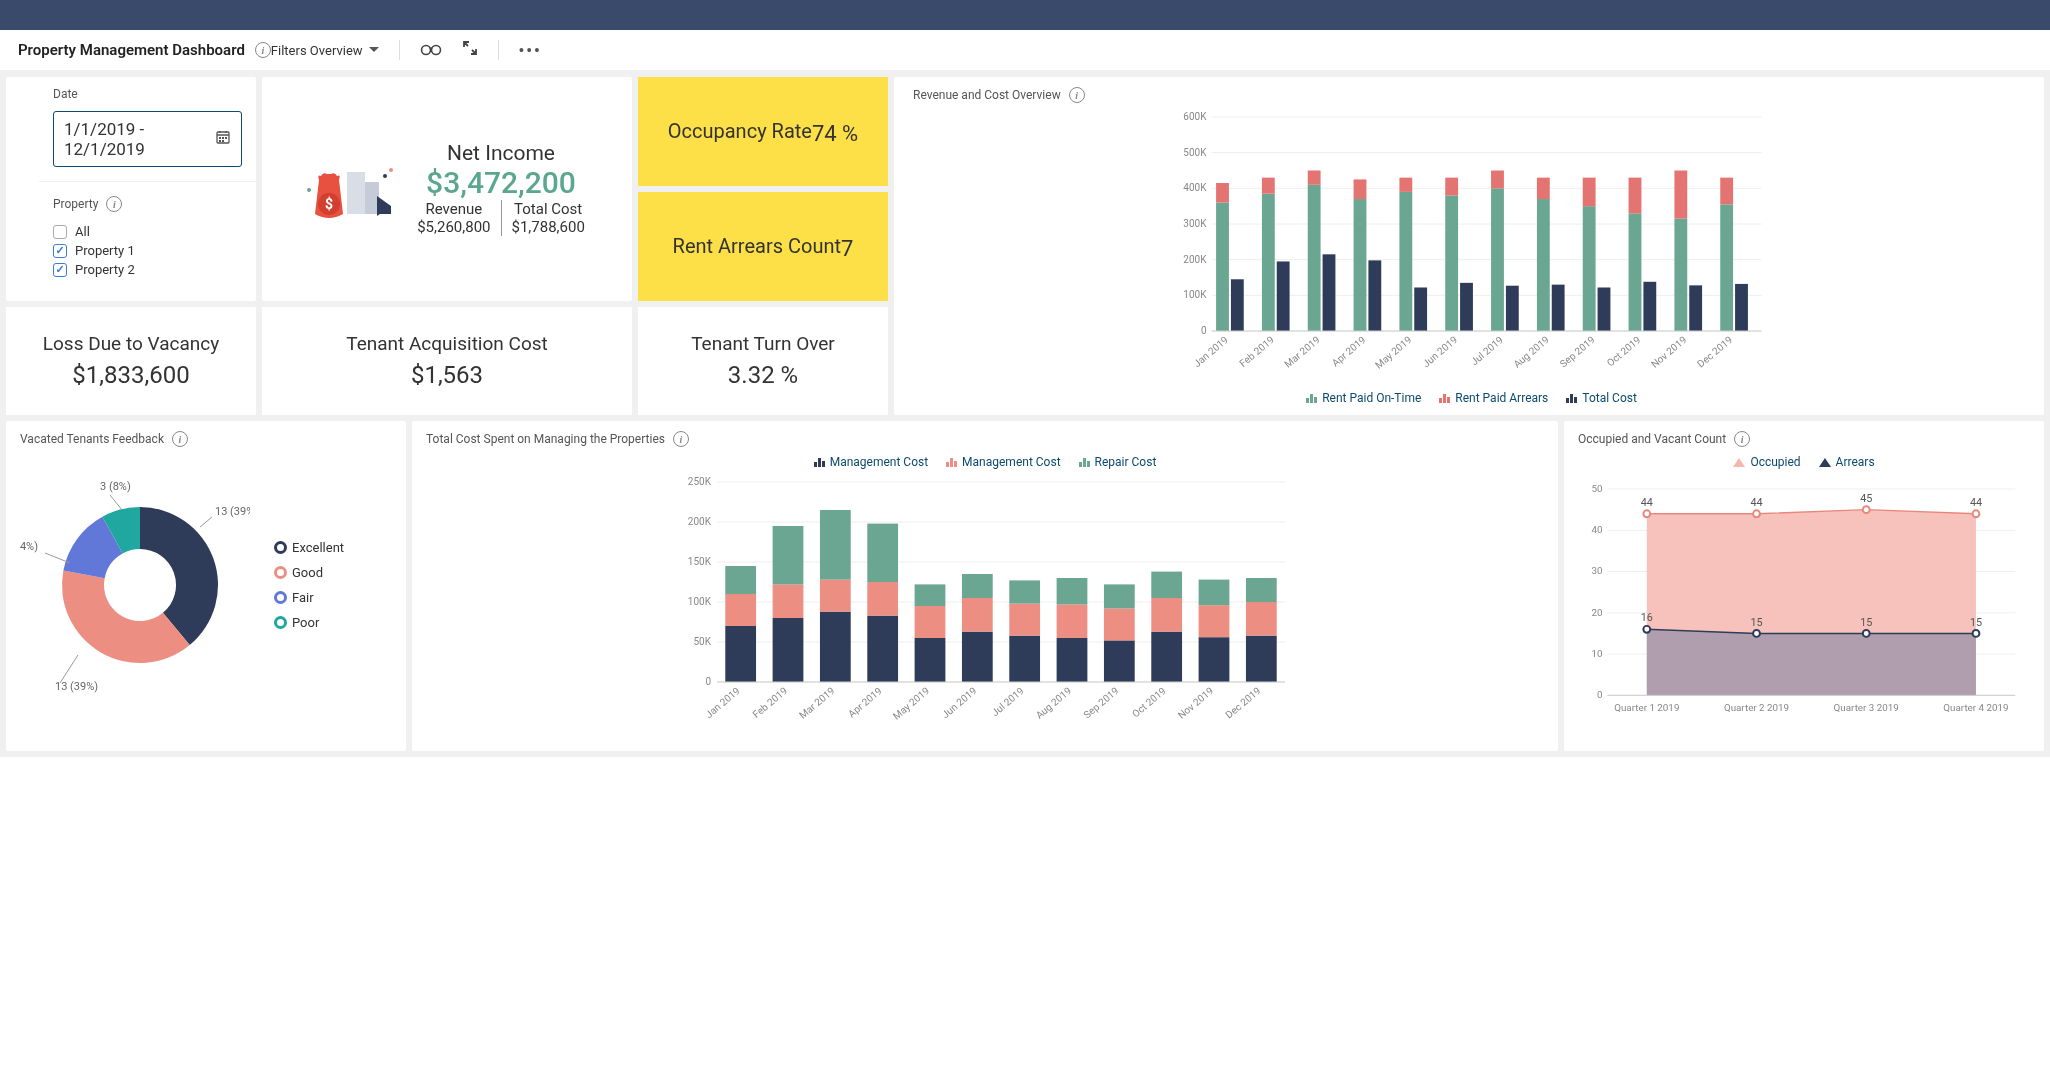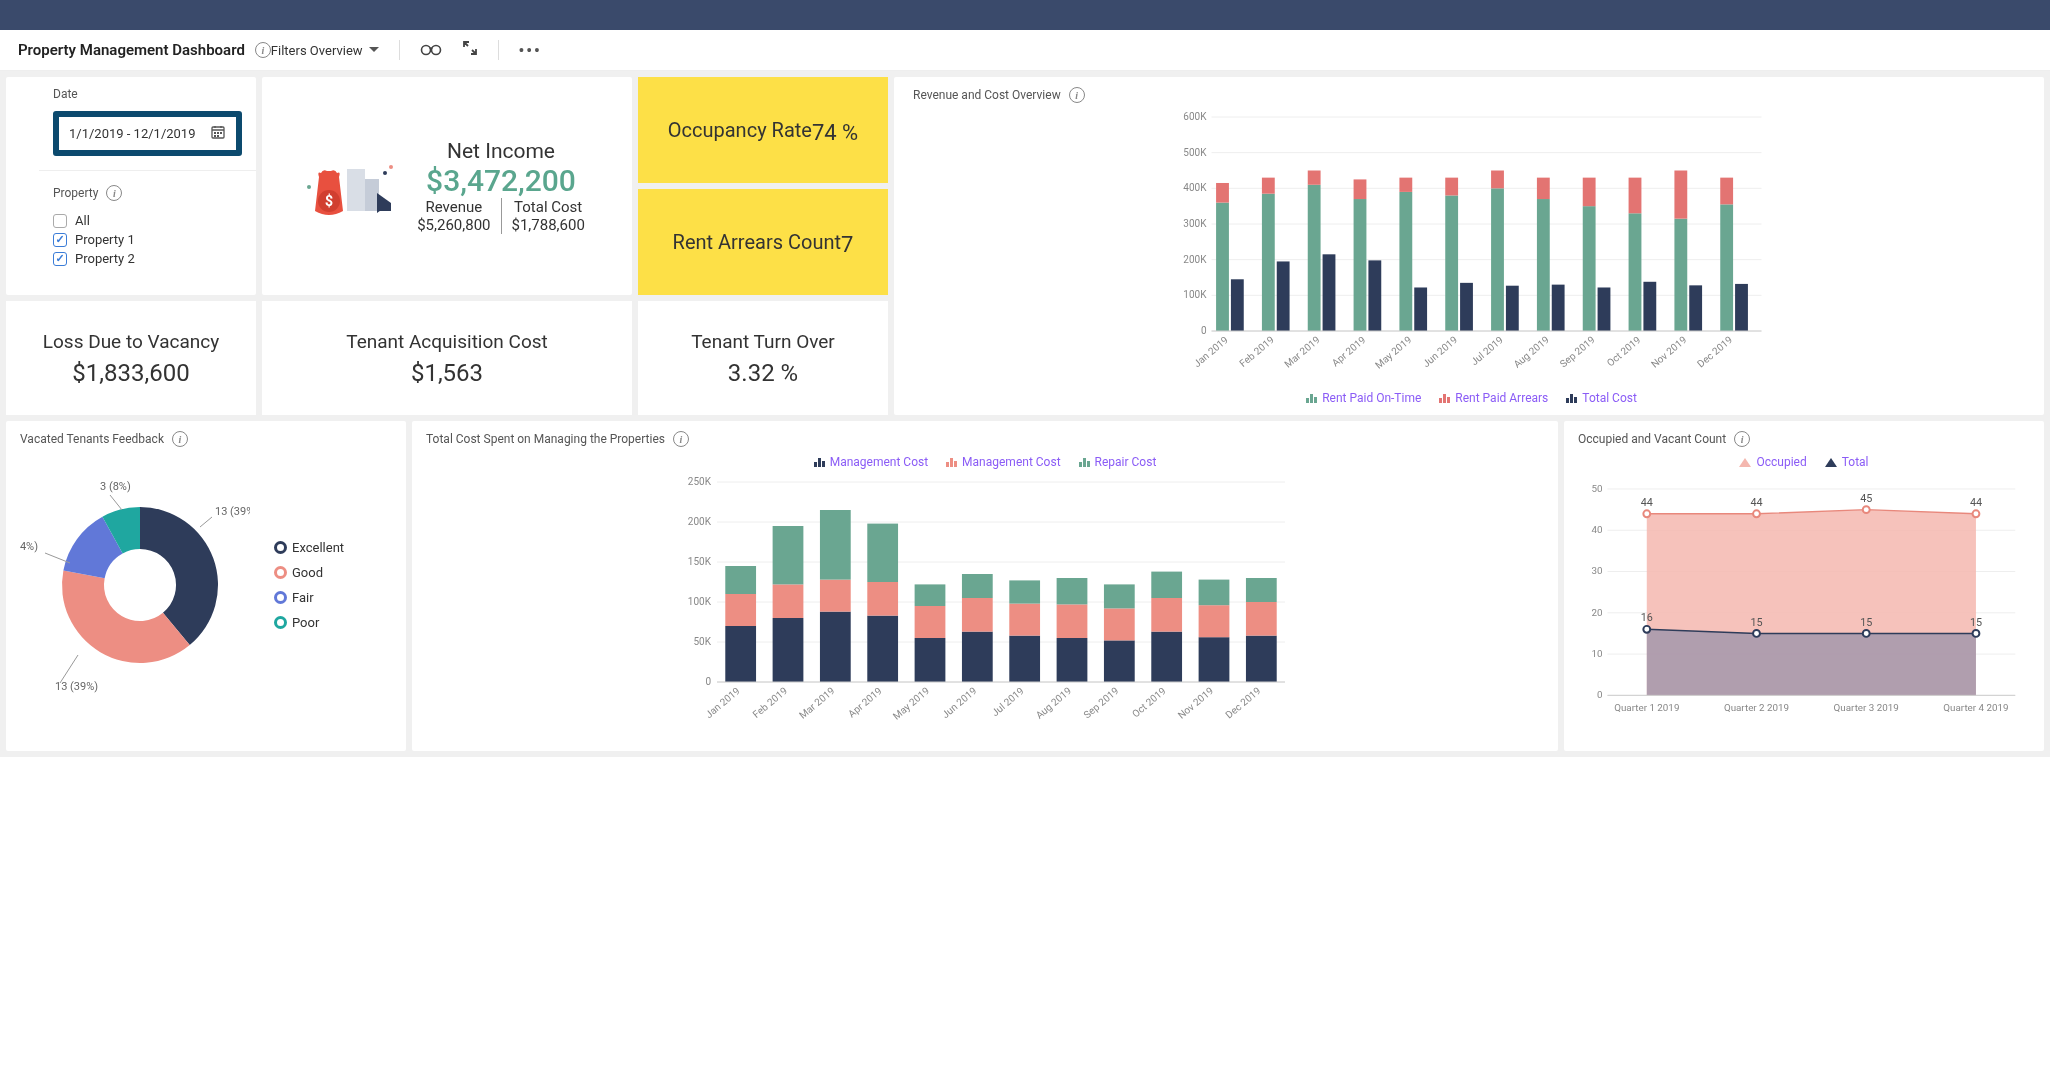--- a/index.html
+++ b/index.html
@@ -11,21 +11,21 @@
 .info-icon { display: inline-flex; align-items: center; justify-content: center; width: 16px; height: 16px; border: 1.3px solid #888; border-radius: 50%; font-size: 10px; font-weight: bold; color: #888; font-style: italic; font-family: serif; }
 .header-right { display: flex; align-items: center; gap: 20px; }
 .filters-btn { display: flex; align-items: center; gap: 6px; font-size: 13px; color: #333; cursor: pointer; }
 .chevron-down { width: 10px; height: 6px; border-left: 5px solid transparent; border-right: 5px solid transparent; border-top: 5px solid #555; }
 .hsep { width: 1px; height: 20px; background: #ddd; }
 .icon-btn { cursor: pointer; color: #555; }
 .dashboard { padding: 6px; display: grid; grid-template-columns: 250px 370px 250px 1fr; grid-template-rows: auto auto; gap: 6px; background: #f0f0f0; }
 .card { background: #fff; border-radius: 2px; padding: 10px 14px; }
 .filter-card { grid-column: 1; grid-row: 1; display: flex; flex-direction: column; gap: 10px; padding-left: 47px; }
 .section-label { font-size: 12px; color: #555; display: flex; align-items: center; gap: 8px; }
-.date-input { display: flex; align-items: center; justify-content: space-between; border: 6px solid #0c4a6e; border-radius: 3px; padding: 7px 10px; font-size: 13px; width: 100%; }
+.date-input { display: flex; align-items: center; justify-content: space-between; border: 1px solid #0c4a6e; border-radius: 3px; padding: 7px 10px; font-size: 17px; width: 100%; }
 .prop-row { display: flex; align-items: center; gap: 8px; font-size: 13px; color: #333; padding: 2px 0; }
 .checkbox { width: 14px; height: 14px; border: 1.5px solid #aaa; border-radius: 3px; display: inline-flex; align-items: center; justify-content: center; }
 .checkbox.checked { border-color: #3b7dd8; background: #fff; }
 .checkmark { color: #3b7dd8; font-size: 11px; font-weight: bold; }
 .net-income-card { grid-column: 2; grid-row: 1; display: flex; align-items: center; justify-content: center; gap: 18px; }
 .ni-icon { width: 90px; height: 70px; position: relative; }
 .ni-text { text-align: center; }
 .ni-label { font-size: 21px; color: #333; }
 .ni-value { font-size: 30px; color: #5aa68e; font-weight: 500; }
 .ni-sub { display: flex; justify-content: center; gap: 0; font-size: 15px; color: #333; }
@@ -36,21 +36,21 @@
 .kpi-card { background: #fde047; flex: 1; display: flex; flex-direction: row; align-items: center; justify-content: center; padding: 14px; }
 .kpi-label { font-size: 20px; color: #333; text-align: center; }
 .kpi-value { font-size: 22px; color: #333; margin-top: 4px; }
 .chart-card { grid-column: 4; grid-row: 1 / 3; padding-left: 19px; }
 .chart-title { font-size: 12px; color: #555; display: flex; align-items: center; gap: 8px; margin-bottom: 8px; }
 .row2 { grid-column: 1 / 4; grid-row: 2; display: grid; grid-template-columns: 250px 370px 250px; gap: 6px; background: transparent; padding: 0; }
 .big-kpi { background: #fff; display: flex; flex-direction: column; align-items: center; justify-content: center; padding: 20px 6px; }
 .big-kpi-label { font-size: 19px; color: #333; }
 .big-kpi-value { font-size: 24px; color: #333; margin-top: 6px; }
 .bottom-row { padding: 0 6px 6px 6px; display: grid; grid-template-columns: 400px 1fr 480px; gap: 6px; background: #f0f0f0; }
-.legend { display: flex; justify-content: center; gap: 18px; font-size: 12px; color: #8b5cf6; flex-wrap: wrap; margin-top: 6px; }
+.legend { display: flex; justify-content: center; gap: 18px; font-size: 12px; color: #0c4a6e; flex-wrap: wrap; margin-top: 6px; }
 .legend-item { display: flex; align-items: center; gap: 5px; }
 .legend-swatch { width: 10px; height: 10px; }
 .legend-swatch.bar { width: 11px; height: 9px; display: inline-flex; gap: 1px; align-items: flex-end; }
 .legend-swatch.bar span { width: 3px; background: currentColor; }
 .legend-swatch.bar span:nth-child(1){height:5px}
 .legend-swatch.bar span:nth-child(2){height:9px}
 .legend-swatch.bar span:nth-child(3){height:6px}
 .legend-swatch.area { width: 0; height: 0; border-left: 6px solid transparent; border-right: 6px solid transparent; border-bottom: 9px solid currentColor; }
 .donut-legend { display: flex; flex-direction: column; gap: 10px; font-size: 13px; }
 .donut-wrap { display: flex; align-items: center; gap: 24px; }
@@ -443,21 +443,21 @@
       <span>Occupied and Vacant Count</span>
       <span class="info-icon">i</span>
     </div>
     <div class="legend" id="ov-legend" style="margin-bottom:8px;">
         <div class="legend-item">
           <span class="legend-swatch area" style="color:#f4b7af"></span>
           <span>Occupied</span>
         </div>
         <div class="legend-item">
           <span class="legend-swatch area" style="color:#2e3c5a"></span>
-          <span>Total</span>
+          <span>Arrears</span>
         </div>
       </div>
     <svg id="ov-chart" width="100%" height="250" viewBox="0 0 460 250">
         <line x1="30" y1="220" x2="445" y2="220" stroke="#eee"></line>
         <text x="25" y="223" text-anchor="end" class="y-tick">0</text>
         <line x1="30" y1="178" x2="445" y2="178" stroke="#eee"></line>
         <text x="25" y="181" text-anchor="end" class="y-tick">10</text>
         <line x1="30" y1="136" x2="445" y2="136" stroke="#eee"></line>
         <text x="25" y="139" text-anchor="end" class="y-tick">20</text>
         <line x1="30" y1="94" x2="445" y2="94" stroke="#eee"></line>

